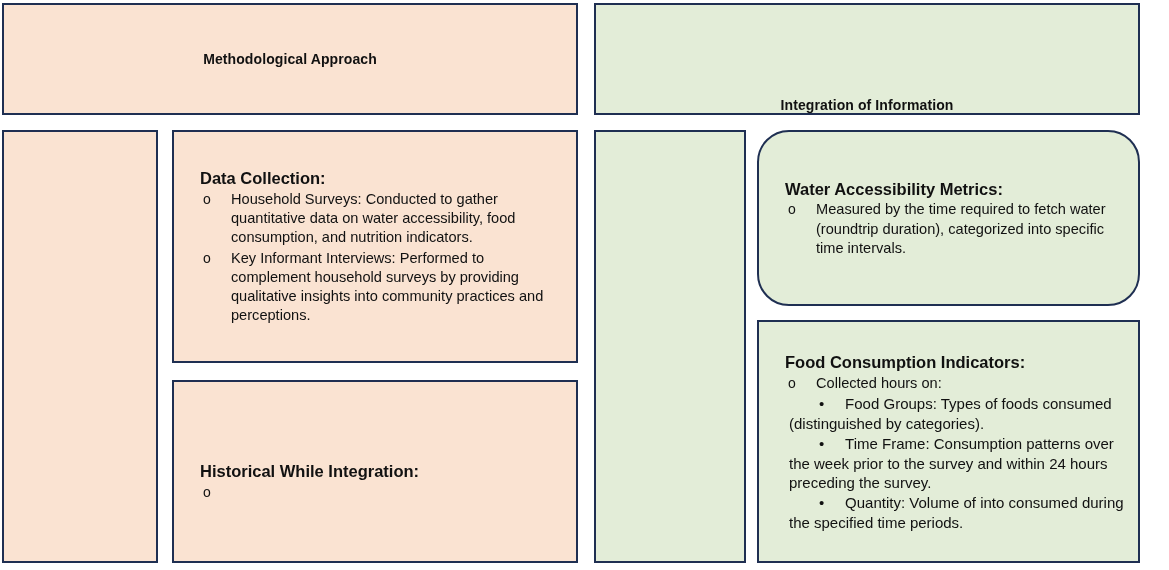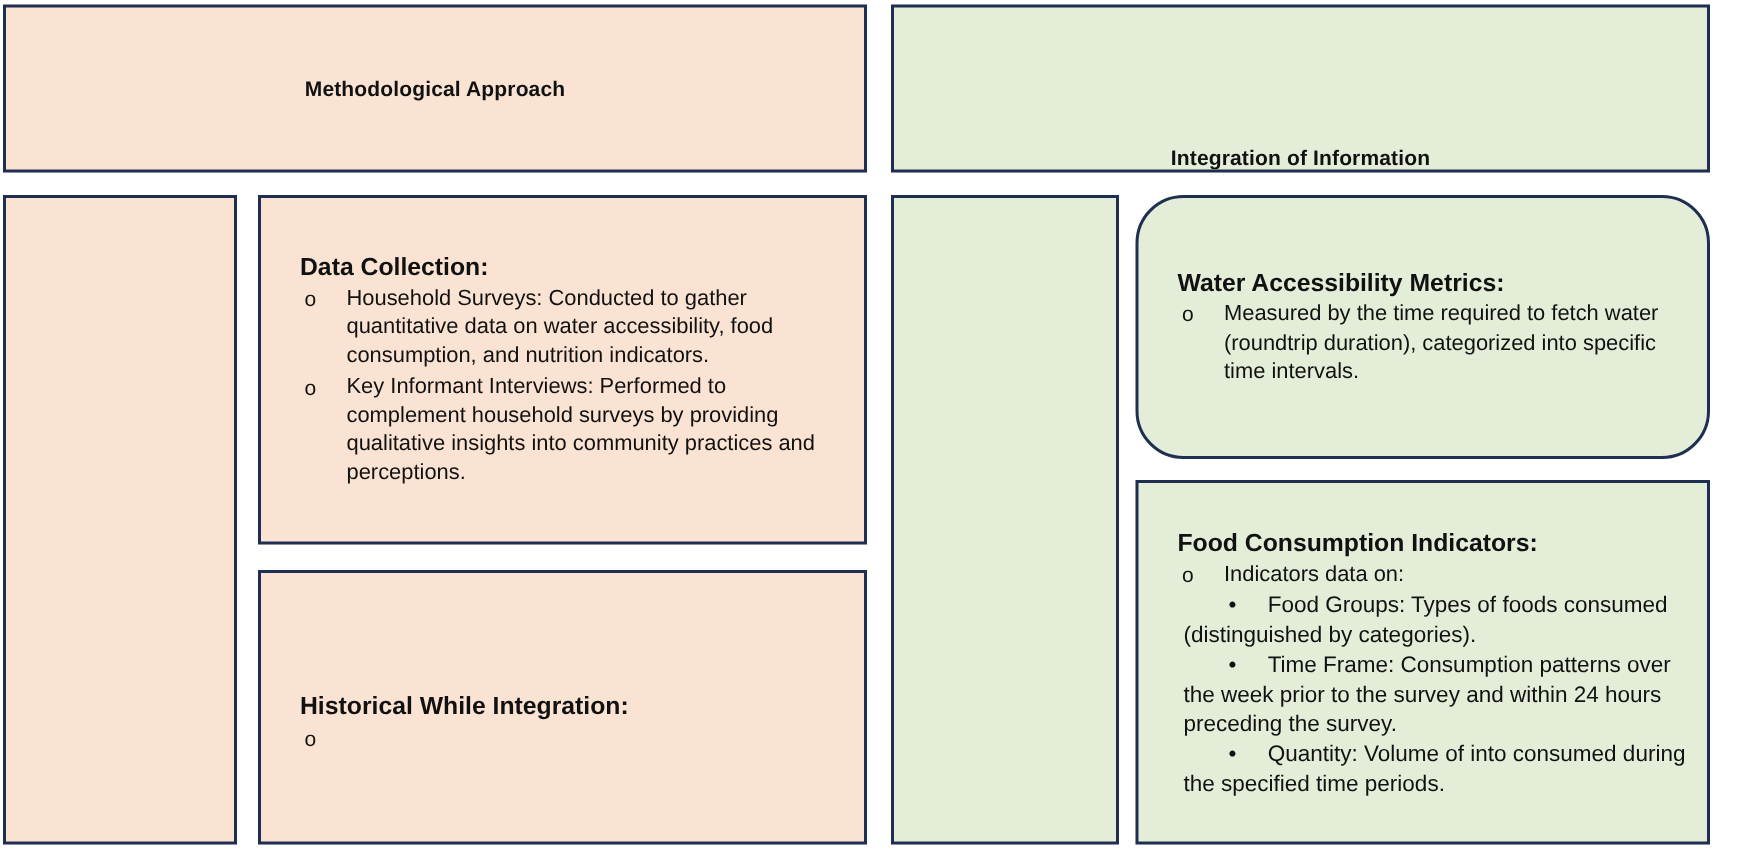--- a/index.html
+++ b/index.html
@@ -176,21 +176,21 @@
       </ul>
     </div>
   </div>
 
   <div class="box green" style="left:757px; top:320px; width:383px; height:243px;">
     <div class="content">
       <div class="c-title">Food Consumption Indicators:</div>
       <ul class="c-list">
         <li>
           <span class="mk">o</span>
-          <span>Indicators data on:</span>
+          <span>Collected hours on:</span>
         </li>
       </ul>
       <div class="hang">
         <p class="bullet-para"><span class="dot">•</span>&nbsp;&nbsp;&nbsp;&nbsp;&nbsp;<span>Food Groups: Types of foods consumed (distinguished by categories).</span></p>
         <p class="bullet-para"><span class="dot">•</span>&nbsp;&nbsp;&nbsp;&nbsp;&nbsp;<span>Time Frame: Consumption patterns over the week prior to the survey and within 24 hours preceding the survey.</span></p>
         <p class="bullet-para"><span class="dot">•</span>&nbsp;&nbsp;&nbsp;&nbsp;&nbsp;<span>Quantity: Volume of into consumed during the specified time periods.</span></p>
       </div>
     </div>
   </div>
 

